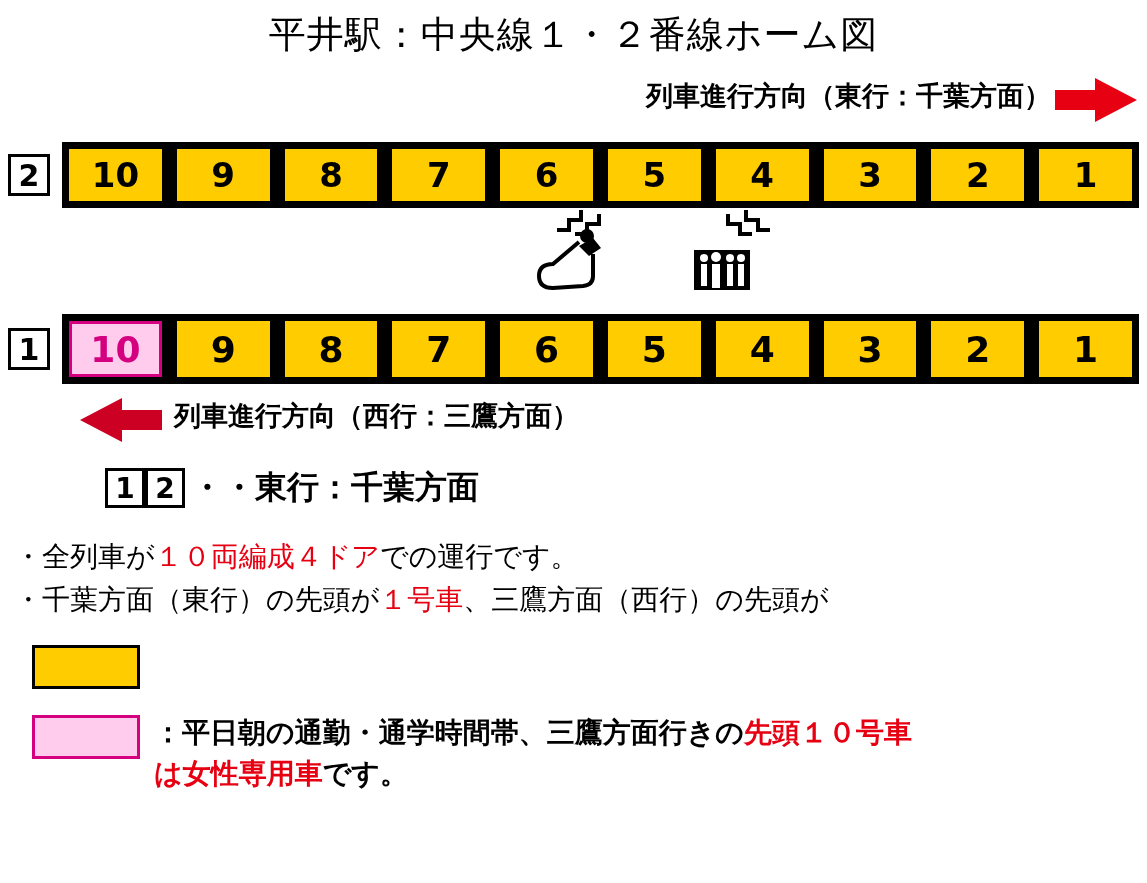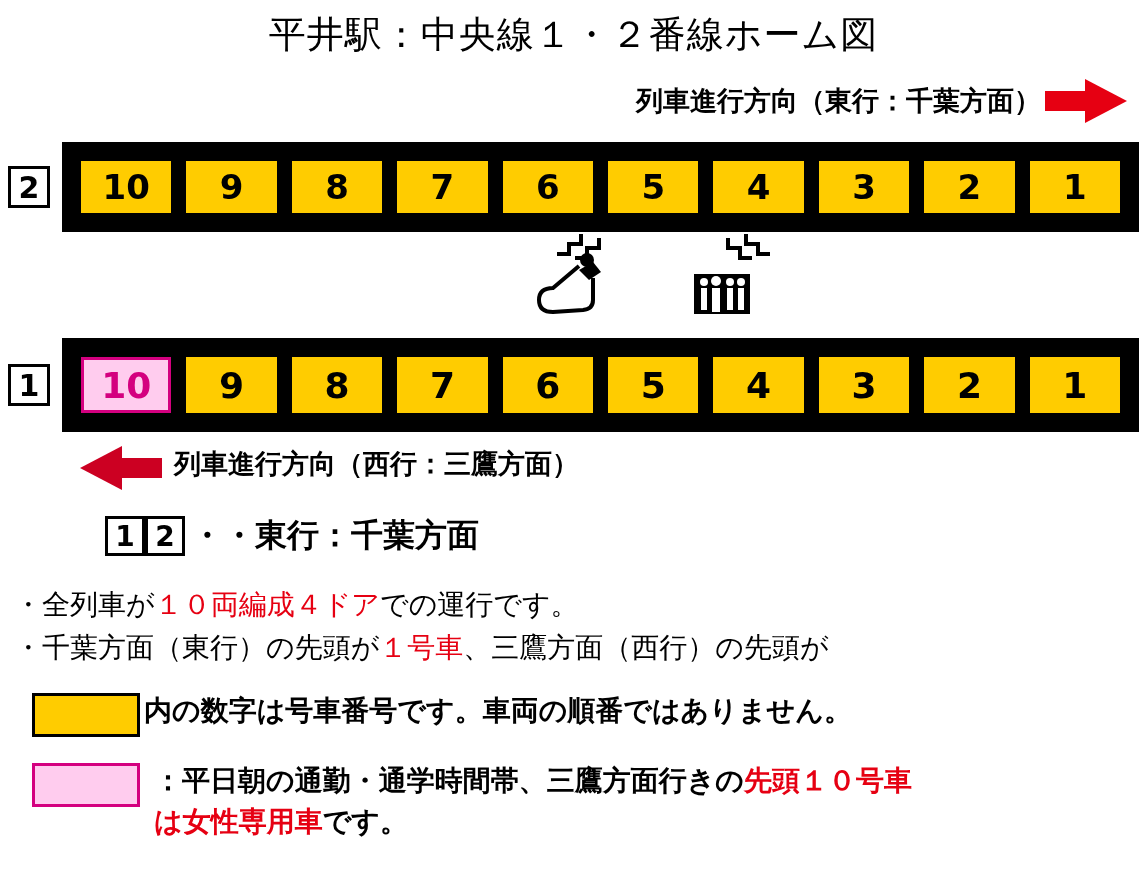--- a/index.html
+++ b/index.html
@@ -19,23 +19,22 @@
     text-align: center;
     font-size: 37px;
     font-weight: normal;
     letter-spacing: 1px;
     margin-top: 10px;
   }
 
   
   .dir-top {
     display: flex;
-    align-items: center;
     justify-content: flex-end;
-    padding-right: 20px;
+    padding-right: 10px;
     margin-top: 18px;
     height: 46px;
   }
   .dir-top .dir-text {
     font-size: 27px;
     font-weight: bold;
     white-space: nowrap;
   }
   .arrow-right {
     width: 82px;
@@ -79,21 +78,21 @@
     box-sizing: border-box;
     background: #fff;
   }
   .cars {
     display: flex;
     flex: 1;
     border: 3px solid #000;
     box-sizing: border-box;
     background: #000;
     gap: 15px;
-    padding: 16px;
+    padding: 4px;
     margin-right: 8px;
   }
   .car {
     flex: 1;
     background: #ffcc00;
     height: 52px;
     display: flex;
     align-items: center;
     justify-content: center;
     font-size: 34px;
@@ -317,21 +316,20 @@
   <div class="note-line">
     <span>・全列車が</span><span class="red">１０両編成４ドア</span><span>での運行です。</span>
   </div>
   <div class="note-line">
     <span>・千葉方面（東行）の先頭が</span><span class="red">１号車</span><span>、三鷹方面（西行）の先頭が</span>
   </div>
 </div>
 
 <div class="swatch-row">
   <div class="swatch yellow"></div>
-  <div class="swatch-text">内の数字は号車番号です。車両の順番ではありません。</div>
 </div>
 
 <div class="swatch-row pink-row">
   <div class="swatch pink"></div>
   <div class="swatch-text">
     <span>：平日朝の通勤・通学時間帯、三鷹方面行きの</span><span class="red">先頭１０号車</span><br>
     <span class="red">は女性専用車</span><span>です。</span>
   </div>
 </div>
 

